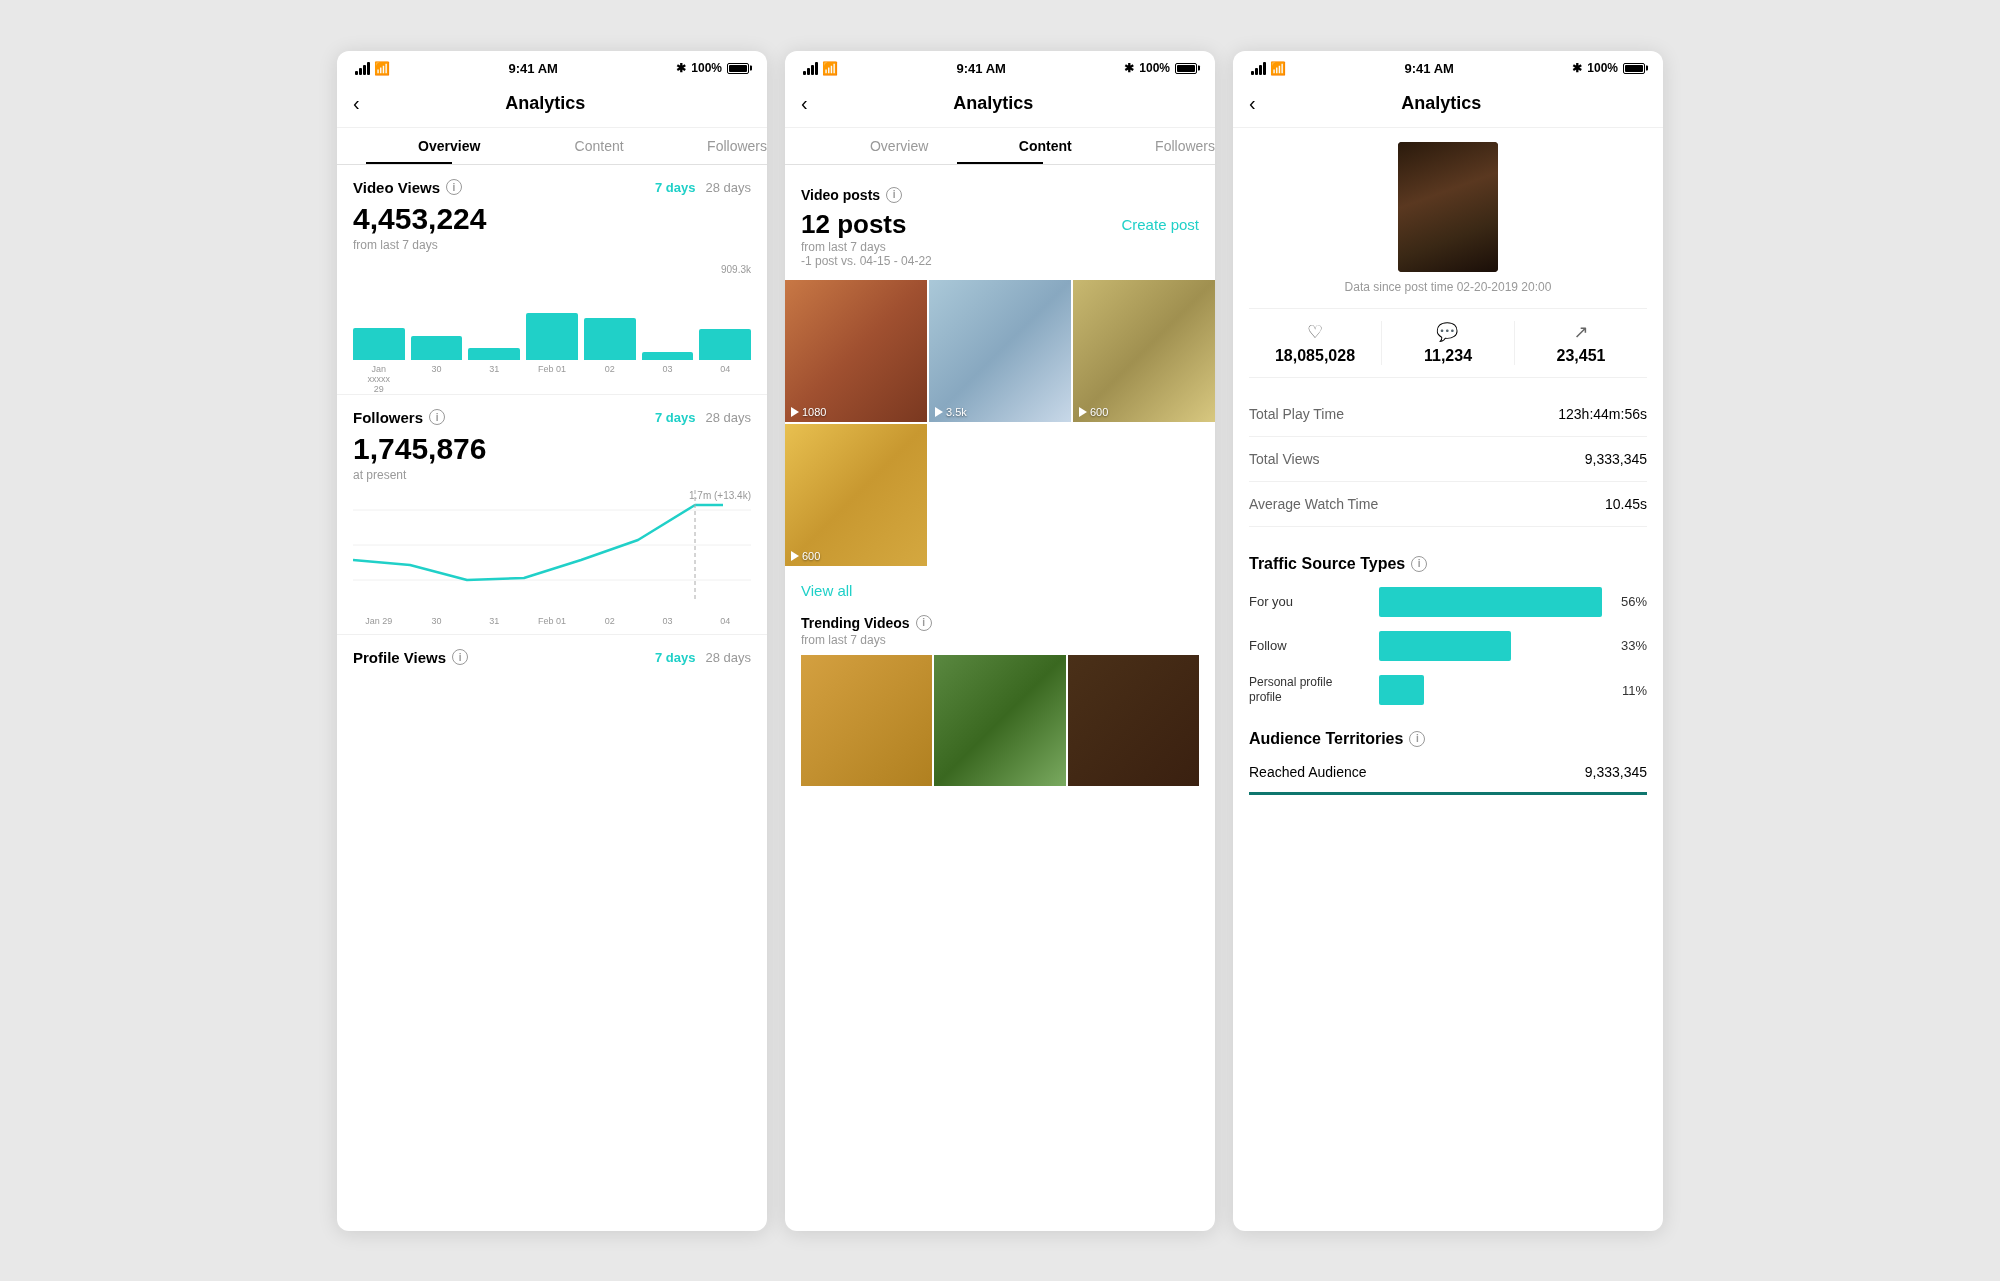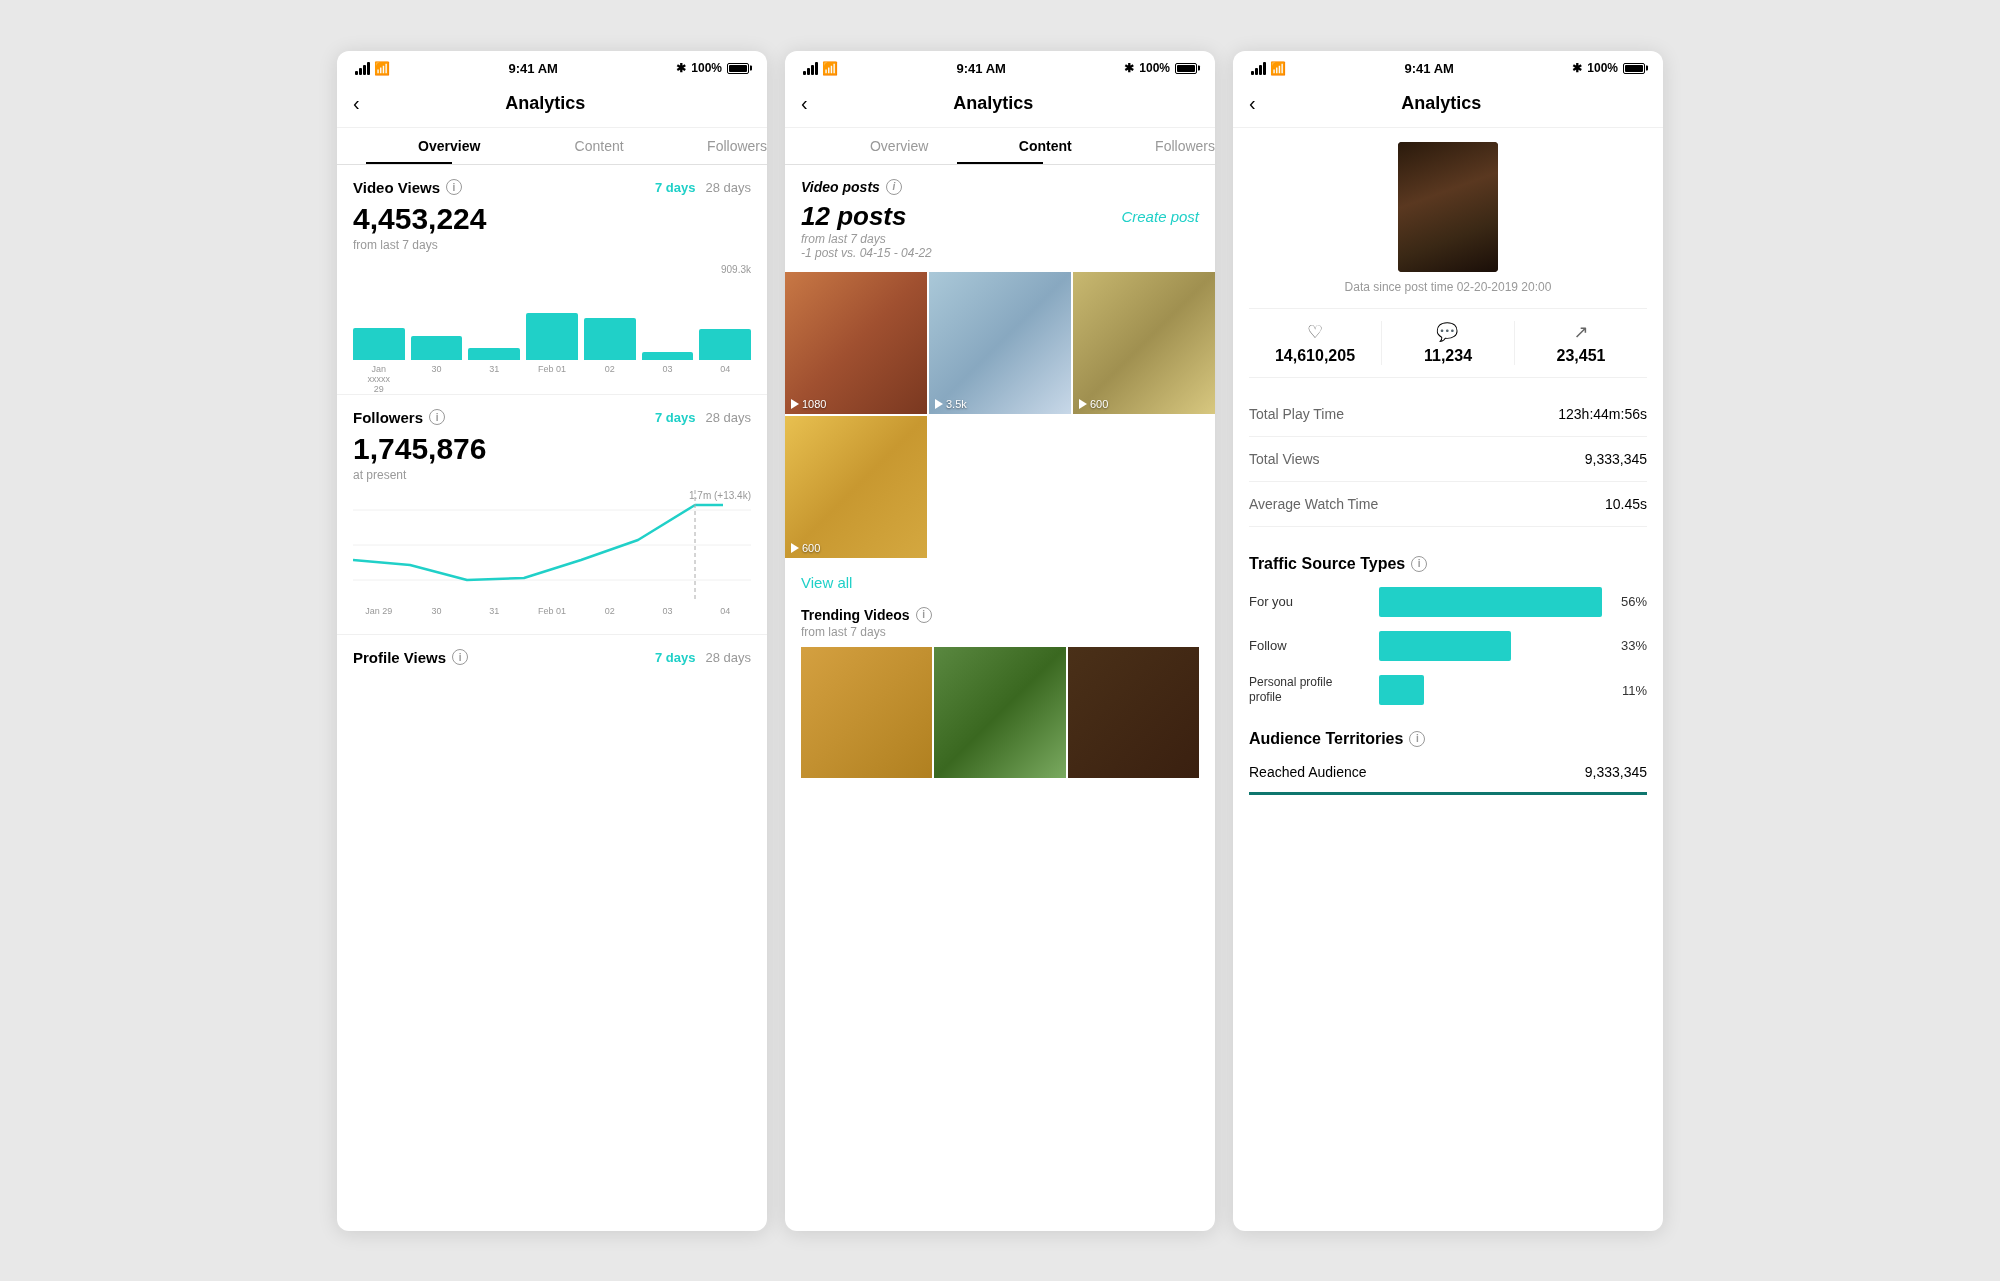--- a/index.html
+++ b/index.html
@@ -219,22 +219,21 @@
       position: relative;
       height: 130px;
       margin: 8px 0 4px;
     }
     .line-chart-svg {
       width: 100%;
       height: 110px;
     }
     
     .video-posts-header {
-      padding: 14px 16px 4px;
-      font-style: italic;
+      padding: 22px 16px 4px;
     }
     .posts-count-row {
       display: flex;
       justify-content: space-between;
       align-items: center;
     }
     .posts-count {
       font-size: 26px;
       font-weight: 700;
     }
@@ -515,21 +514,21 @@
         <div class="sub-text">at present</div>
         <div class="line-chart-container">
           <div style="position:absolute;right:0;top:0;font-size:10px;color:#999;">1.7m (+13.4k)</div>
           <svg class="line-chart-svg" viewBox="0 0 398 110">
             <line x1="0" y1="20" x2="398" y2="20" stroke="#f0f0f0" stroke-width="1"></line>
             <line x1="0" y1="55" x2="398" y2="55" stroke="#f0f0f0" stroke-width="1"></line>
             <line x1="0" y1="90" x2="398" y2="90" stroke="#f0f0f0" stroke-width="1"></line>
             <polyline points="0,70 57,75 114,90 171,88 228,70 285,50 342,15 370,15" fill="none" stroke="#20d0c8" stroke-width="2.5" stroke-linejoin="round"></polyline>
             <line x1="342" y1="0" x2="342" y2="110" stroke="#aaa" stroke-width="1" stroke-dasharray="4,3"></line>
           </svg>
-          <div class="chart-labels" style="margin-top:2px;">
+          <div class="chart-labels" style="margin-top:12px;">
             <div class="chart-label">Jan 29</div>
             <div class="chart-label">30</div>
             <div class="chart-label">31</div>
             <div class="chart-label">Feb 01</div>
             <div class="chart-label">02</div>
             <div class="chart-label">03</div>
             <div class="chart-label">04</div>
           </div>
         </div>
       </div>
@@ -682,21 +681,21 @@
 
         <div class="post-thumbnail">
           <div style="position:absolute;top:0;left:0;right:0;bottom:0;background:linear-gradient(160deg,#2a1a0c 0%,#5a3820 40%,#3a2815 70%,#1a0e08 100%);"></div>
           <div class="post-duration">15.67s</div>
         </div>
         <div class="post-date">Data since post time 02-20-2019 20:00</div>
 
         <div class="stats-row">
           <div class="stat-item">
             <div class="stat-icon">♡</div>
-            <div class="stat-num">14,610,205</div>
+            <div class="stat-num">18,085,028</div>
           </div>
           <div class="stat-item">
             <div class="stat-icon">💬</div>
             <div class="stat-num">11,234</div>
           </div>
           <div class="stat-item">
             <div class="stat-icon">↗</div>
             <div class="stat-num">23,451</div>
           </div>
         </div>

